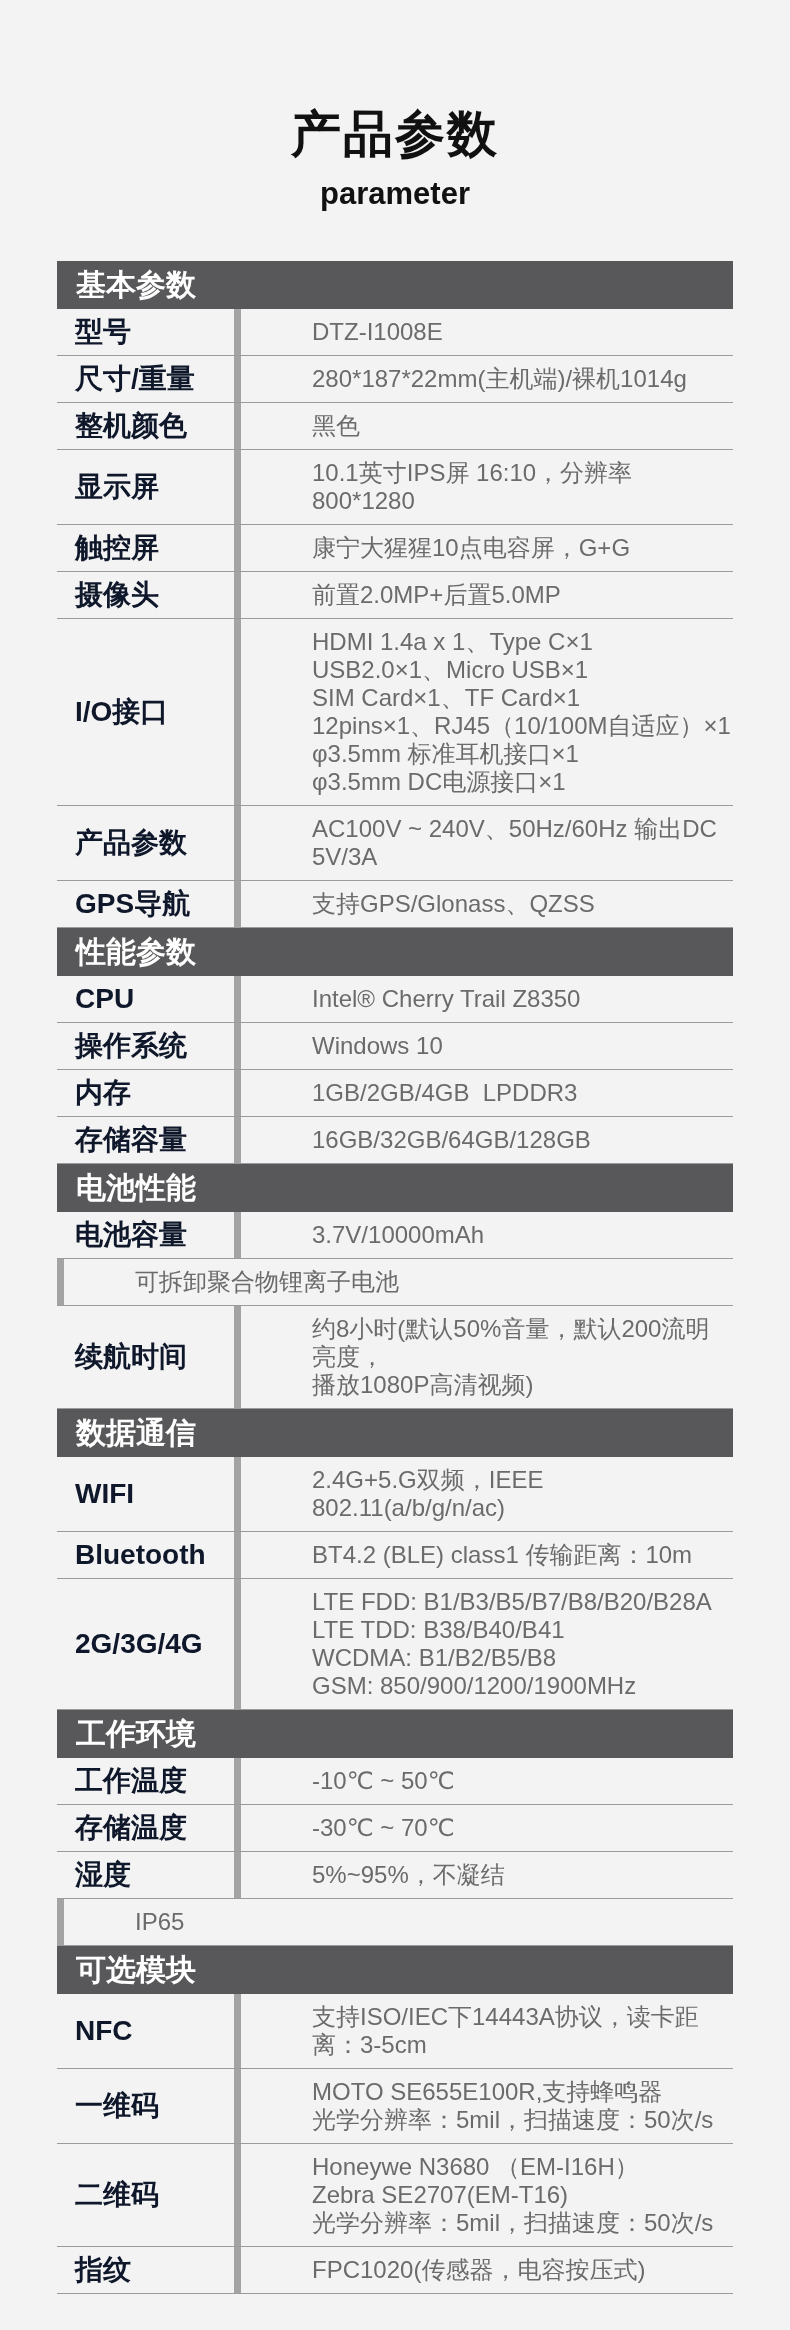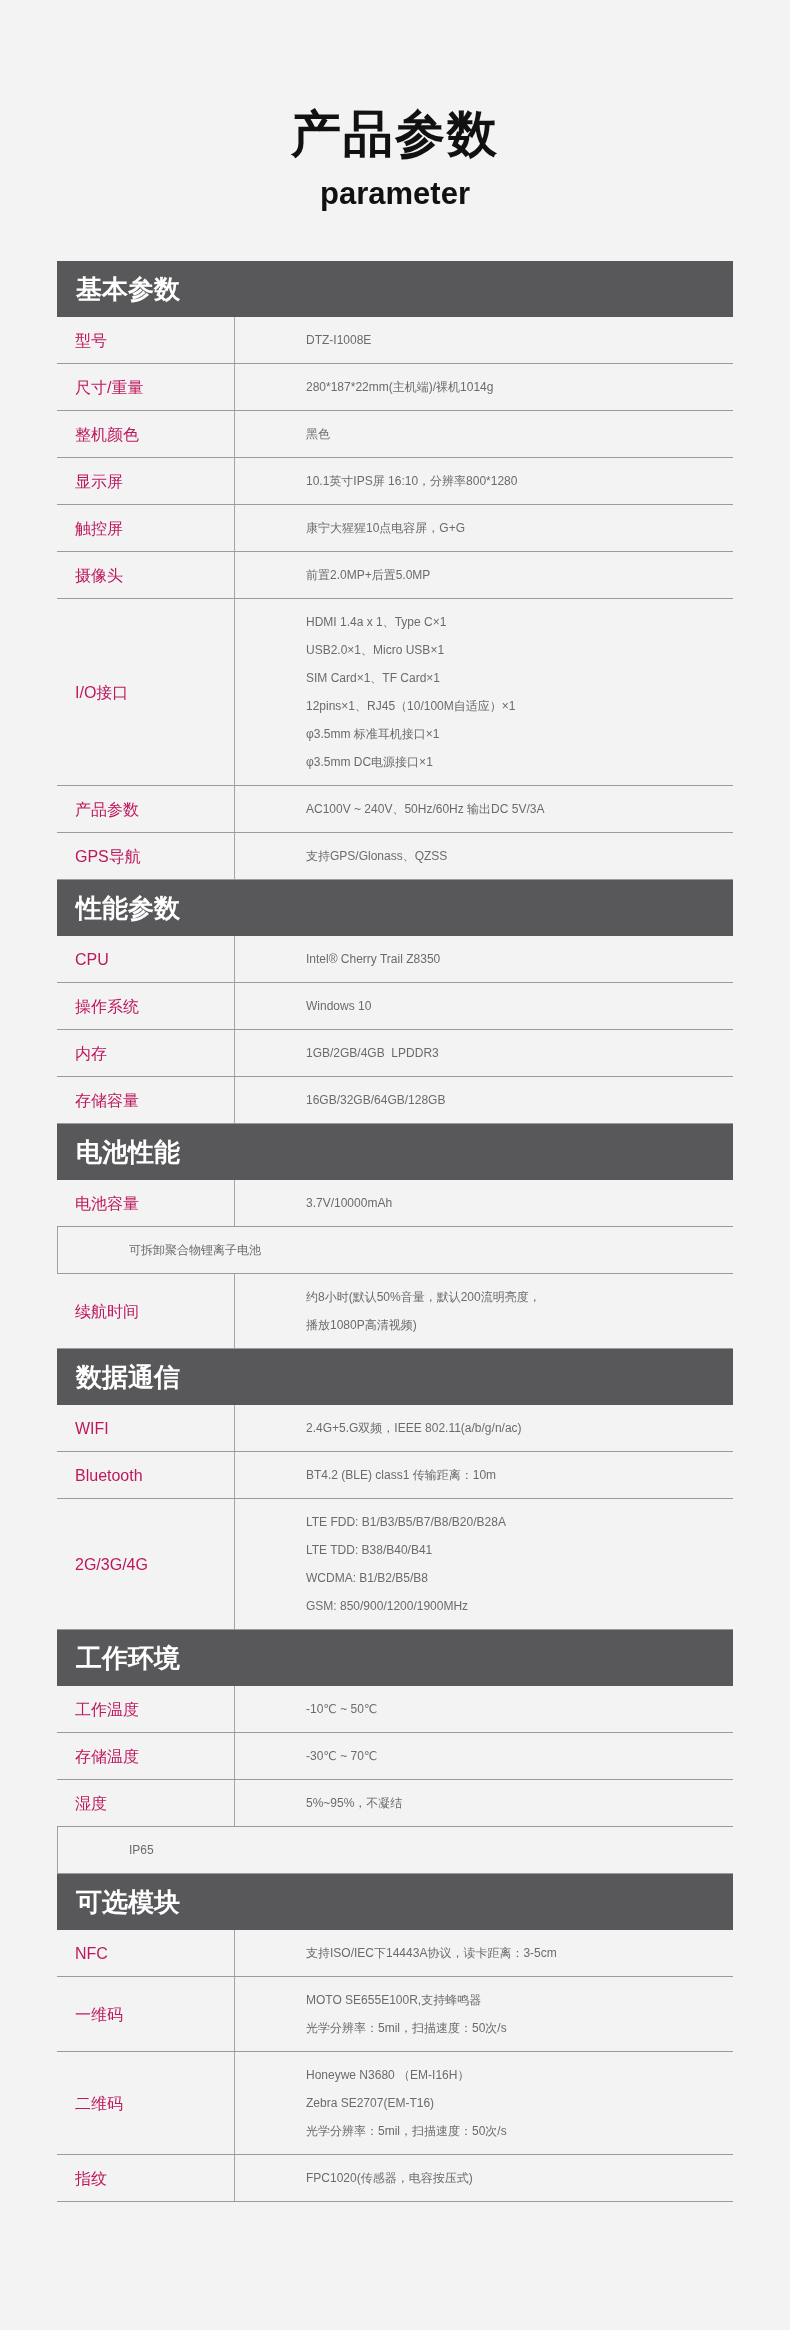--- a/index.html
+++ b/index.html
@@ -32,58 +32,58 @@
     text-align: center;
     font-size: 31px;
     font-weight: 700;
     color: #111111;
     line-height: 1.15;
   }
   .spec-table {
     margin-top: 50px;
   }
   .section-header {
-    height: 56px;
+    height: 48px;
     background: #58585a;
     color: #ffffff;
-    font-size: 26px;
+    font-size: 30px;
     font-weight: 700;
     display: flex;
     align-items: center;
     padding-left: 19px;
     box-sizing: border-box;
   }
   .row {
     display: flex;
     align-items: stretch;
     border-bottom: 1px solid #9b9b9b;
     min-height: 46px;
     box-sizing: border-box;
   }
   .cell-label {
     flex: 0 0 177px;
     width: 177px;
     box-sizing: border-box;
     padding: 6px 4px 6px 18px;
     display: flex;
     align-items: center;
-    font-size: 16px;
-    font-weight: 400;
-    color: #be185d;
+    font-size: 28px;
+    font-weight: 700;
+    color: #0f172a;
     line-height: 1.2;
   }
   .cell-value {
     flex: 1 1 auto;
     box-sizing: border-box;
-    border-left: 1px solid #a3a3a3;
+    border-left: 7px solid #a3a3a3;
     padding: 9px 2px 9px 71px;
     display: flex;
     flex-direction: column;
     justify-content: center;
-    font-size: 12px;
+    font-size: 24px;
     color: #6b6b6b;
     line-height: 28px;
   }
   .value-line {
     white-space: pre-wrap;
   }
 </style>
 </head>
 <body>
 

